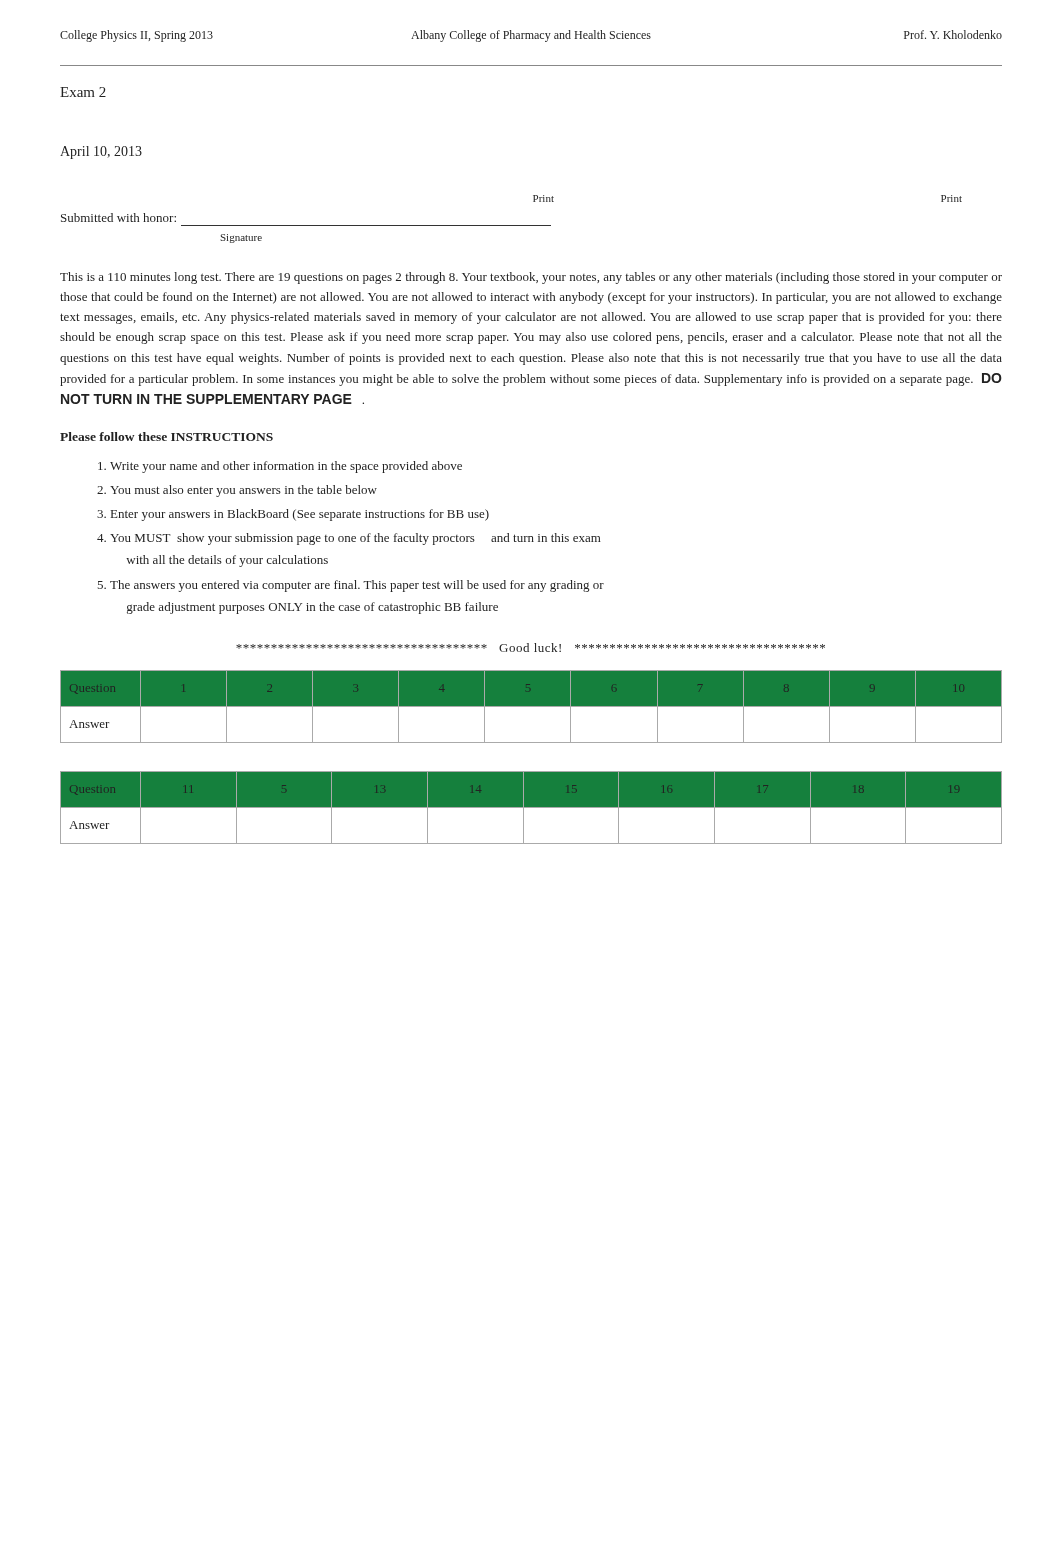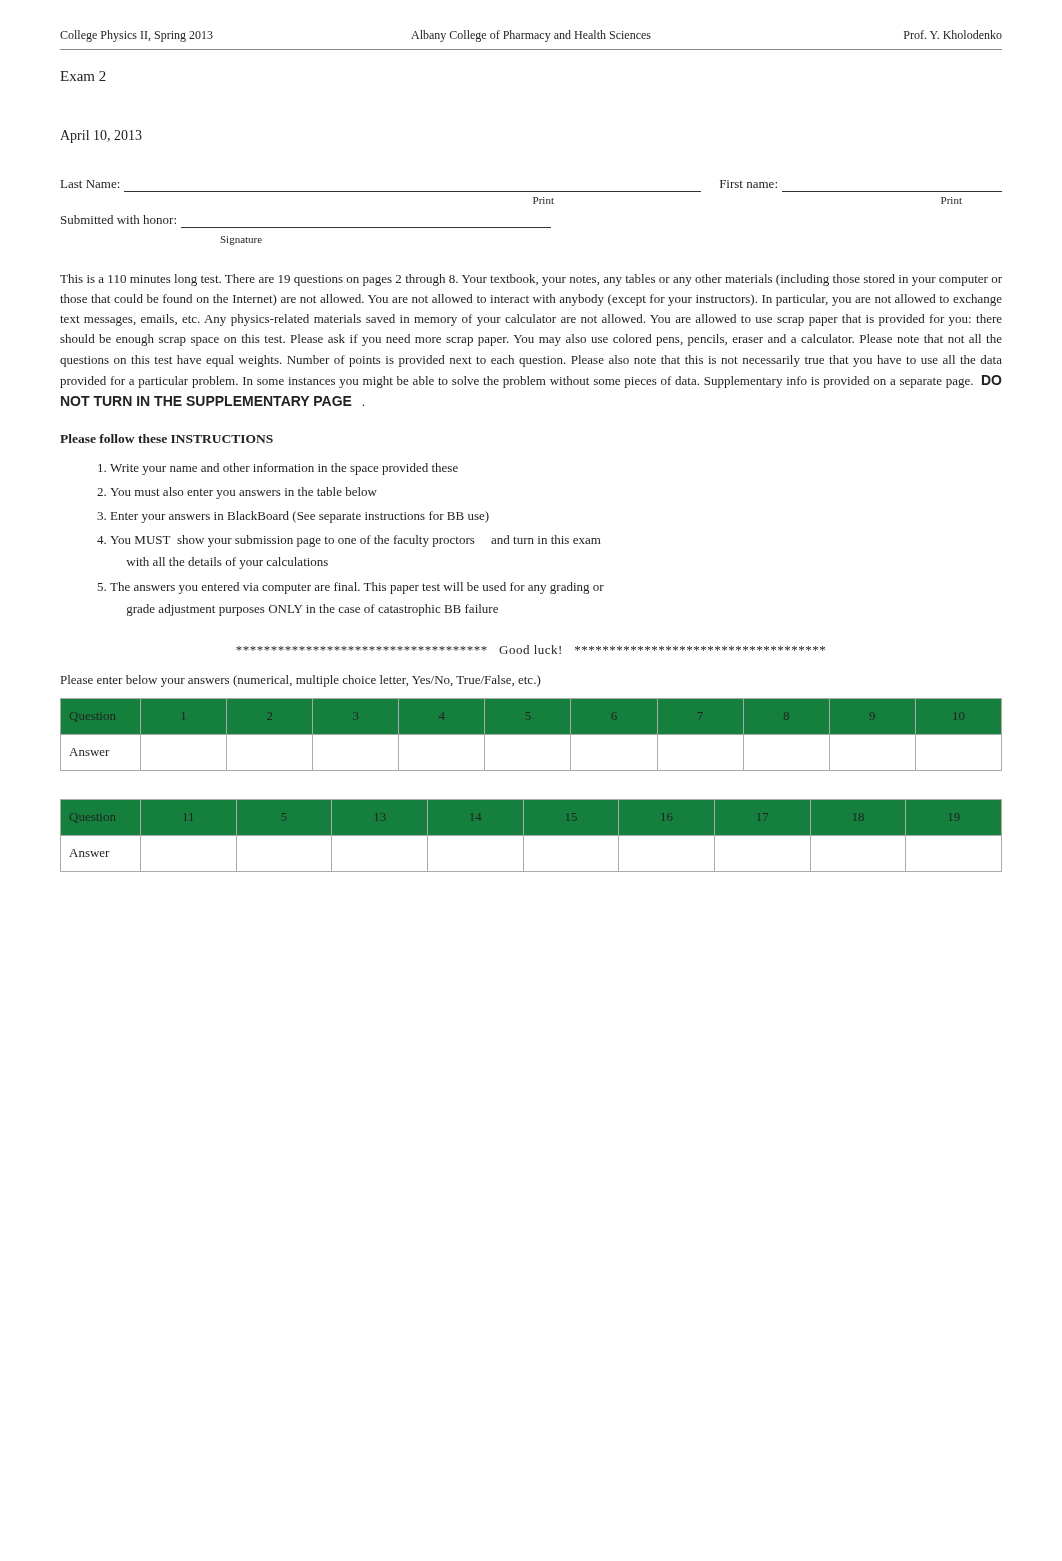--- a/index.html
+++ b/index.html
@@ -16,21 +16,21 @@
       width: 1062px;
       min-height: 1561px;
       background: #fff;
       padding: 28px 60px 60px 60px;
     }
     
     .header-bar {
       display: flex;
       justify-content: space-between;
       align-items: flex-start;
-      padding-bottom: 6px;
+      padding-bottom: 22px;
       border-bottom: 1.5px solid #888;
       margin-bottom: 18px;
     }
     .header-left, .header-center, .header-right {
       flex: 1;
       font-size: 12px;
     }
     .header-center { text-align: center; }
     .header-right { text-align: right; }
 
@@ -185,61 +185,54 @@
     <div class="header-center">Albany College of Pharmacy and Health Sciences</div>
     <div class="header-right">Prof. Y. Kholodenko</div>
   </div>
 
   <div class="title-section">
     <div class="exam-title">Exam 2</div>
     <div class="exam-date">April 10, 2013</div>
   </div>
 
   <div class="form-fields">
-    <div class="field-row">
-      <span class="field-label">Last Name:</span>
-      <div class="field-line"></div>
-      <span class="field-label">First name:</span>
-      <div class="field-line-short"></div>
-    </div>
     <div class="field-print-row">
       <span class="print-label">Print</span>
       <span class="print-label-right">Print</span>
     </div>
     <div class="honor-row">
       <span class="field-label">Submitted with honor:</span>
       <div style="border-bottom:1px solid #333;flex:1;height:16px;max-width:370px;"></div>
     </div>
     <div style="margin-top:3px;">
       <span class="signature-label">Signature</span>
     </div>
   </div>
 
   <div class="body-text">
     <span>This is a 110 minutes long test. There are 19 questions on pages 2 through 8. Your textbook, your notes, any tables or any other materials (including those stored in your computer or those that could be found on the Internet) are not allowed<span style="font-family:'Times New Roman',serif;">.</span> You are not allowed  to interact with anybody (except for your instructors). In particular, you are  not allowed to exchange text messages, emails, etc. Any physics-related materials saved in memory of your calculator are  not allowed.  You are allowed to use scrap paper that is provided for you: there should be enough scrap space on this test.  Please ask if you need more scrap paper. You may also use colored pens, pencils, eraser and a calculator.  Please note that not all the questions on this test have equal weights.     Number of points is provided next to each question. Please also note that this is not necessarily true that you have to use all the data provided for a particular problem. In some instances you might be able to solve the problem without some pieces of data. Supplementary info is provided on a separate page.&nbsp; <span class="do-not-turn">DO NOT TURN IN THE SUPPLEMENTARY PAGE</span>&nbsp;&nbsp;&nbsp;.</span>
   </div>
 
   <div>
     <div class="instructions-heading">Please follow these INSTRUCTIONS</div>
     <ol class="instructions-list">
-      <li>Write your name and other information in the space provided these</li>
+      <li>Write your name and other information in the space provided above</li>
       <li>You must also enter you answers in the table below</li>
       <li>Enter your answers in BlackBoard (See separate instructions for BB use)</li>
       <li>You MUST&nbsp; show your submission page to one of the faculty proctors&nbsp;&nbsp;&nbsp;&nbsp; and turn in this exam<br>&nbsp;&nbsp;&nbsp;&nbsp;&nbsp;with all the details of your calculations</li>
       <li>The answers you entered via computer are final. This paper test will be used for any grading or<br>&nbsp;&nbsp;&nbsp;&nbsp;&nbsp;grade adjustment purposes ONLY in the case of catastrophic BB failure</li>
     </ol>
   </div>
 
   <div class="good-luck-bar">
     <span>************************************</span>&nbsp;&nbsp;
     <span>Good luck!</span>&nbsp;&nbsp;
     <span>************************************</span>
   </div>
 
-  <div class="enter-answers-text">Please enter below your answers (numerical, multiple choice letter, Yes/No, True/False, etc.)</div>
 
   <table class="answer-table">
     <tbody>
         <tr>
       <td class="row-label">Question</td>
       <td>1</td>
       <td>2</td>
       <td>3</td>
       <td>4</td>
       <td>5</td>

